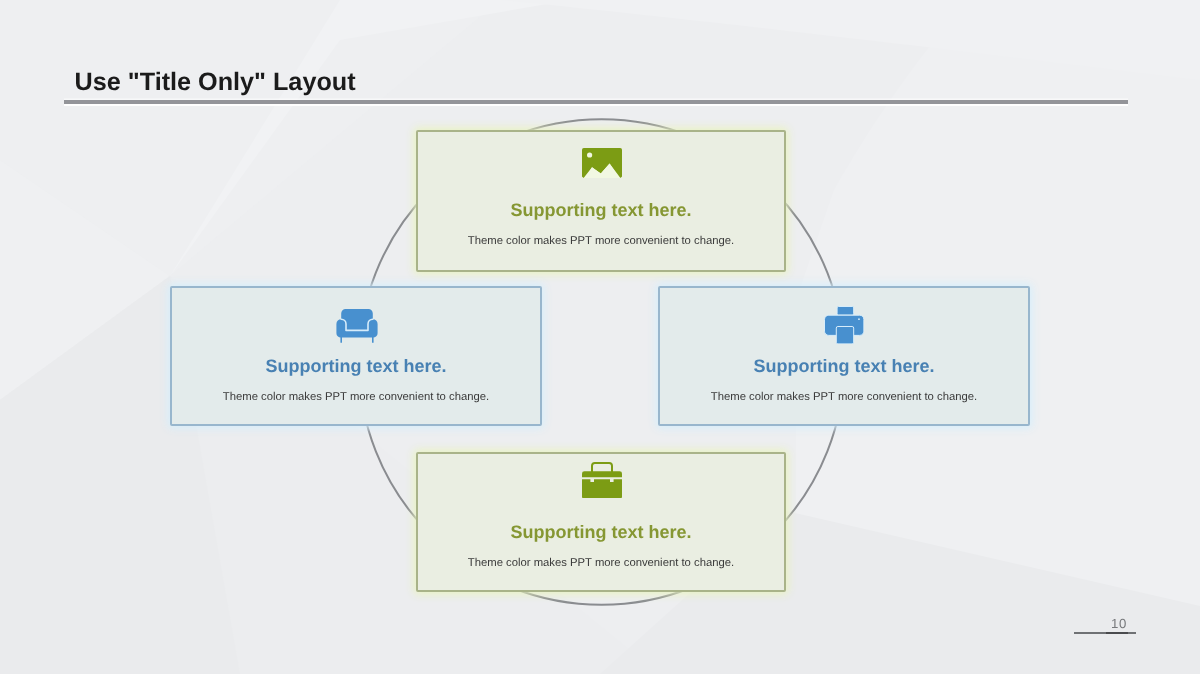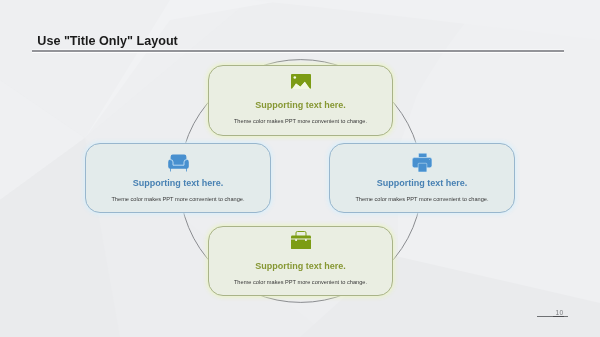--- a/index.html
+++ b/index.html
@@ -3,21 +3,21 @@
 <meta charset="utf-8">
 <style>
   html,body{margin:0;padding:0;}
   body{width:600px;height:337px;overflow:hidden;background:#ecedef;
        font-family:"Liberation Sans",sans-serif;-webkit-font-smoothing:antialiased;}
   .slide{position:relative;width:600px;height:337px;overflow:hidden;background:#ecedef;}
   .bg{position:absolute;inset:0;}
   .title{position:absolute;left:37.3px;top:33.7px;font-size:12.6px;font-weight:bold;color:#1b1b1b;letter-spacing:0px;}
   .rule{position:absolute;left:32.4px;top:49.9px;width:532.1px;height:1.9px;background:#939499;box-shadow:0 1px 0 0 rgba(255,255,255,0.9),0 -0.8px 0 0 rgba(255,255,255,0.55);}
   .ring{position:absolute;}
-  .card{position:absolute;box-sizing:border-box;border-radius:15px;text-decoration:underline;}
+  .card{position:absolute;box-sizing:border-box;border-radius:1px;text-decoration:underline;}
   .card-g{background:#eaeee2;border:1px solid #a9b389;box-shadow:0 0 4px 1px rgba(233,243,190,0.95);}
   .card-b{background:#e3ebeb;border:1px solid #98b6cd;box-shadow:0 0 4px 1px rgba(213,238,252,0.95);}
   .c-top{left:208px;top:65px;width:185px;height:71px;}
   .c-left{left:85px;top:143px;width:186px;height:70px;}
   .c-right{left:329px;top:143px;width:186px;height:70px;}
   .c-bottom{left:208px;top:226px;width:185px;height:70px;}
   .icon{position:absolute;left:0;right:0;display:flex;justify-content:center;}
   .head{position:absolute;left:0;right:0;text-align:center;font-size:9.0px;font-weight:bold;}
   .head-g{color:#869733;}
   .head-b{color:#4881b3;}

